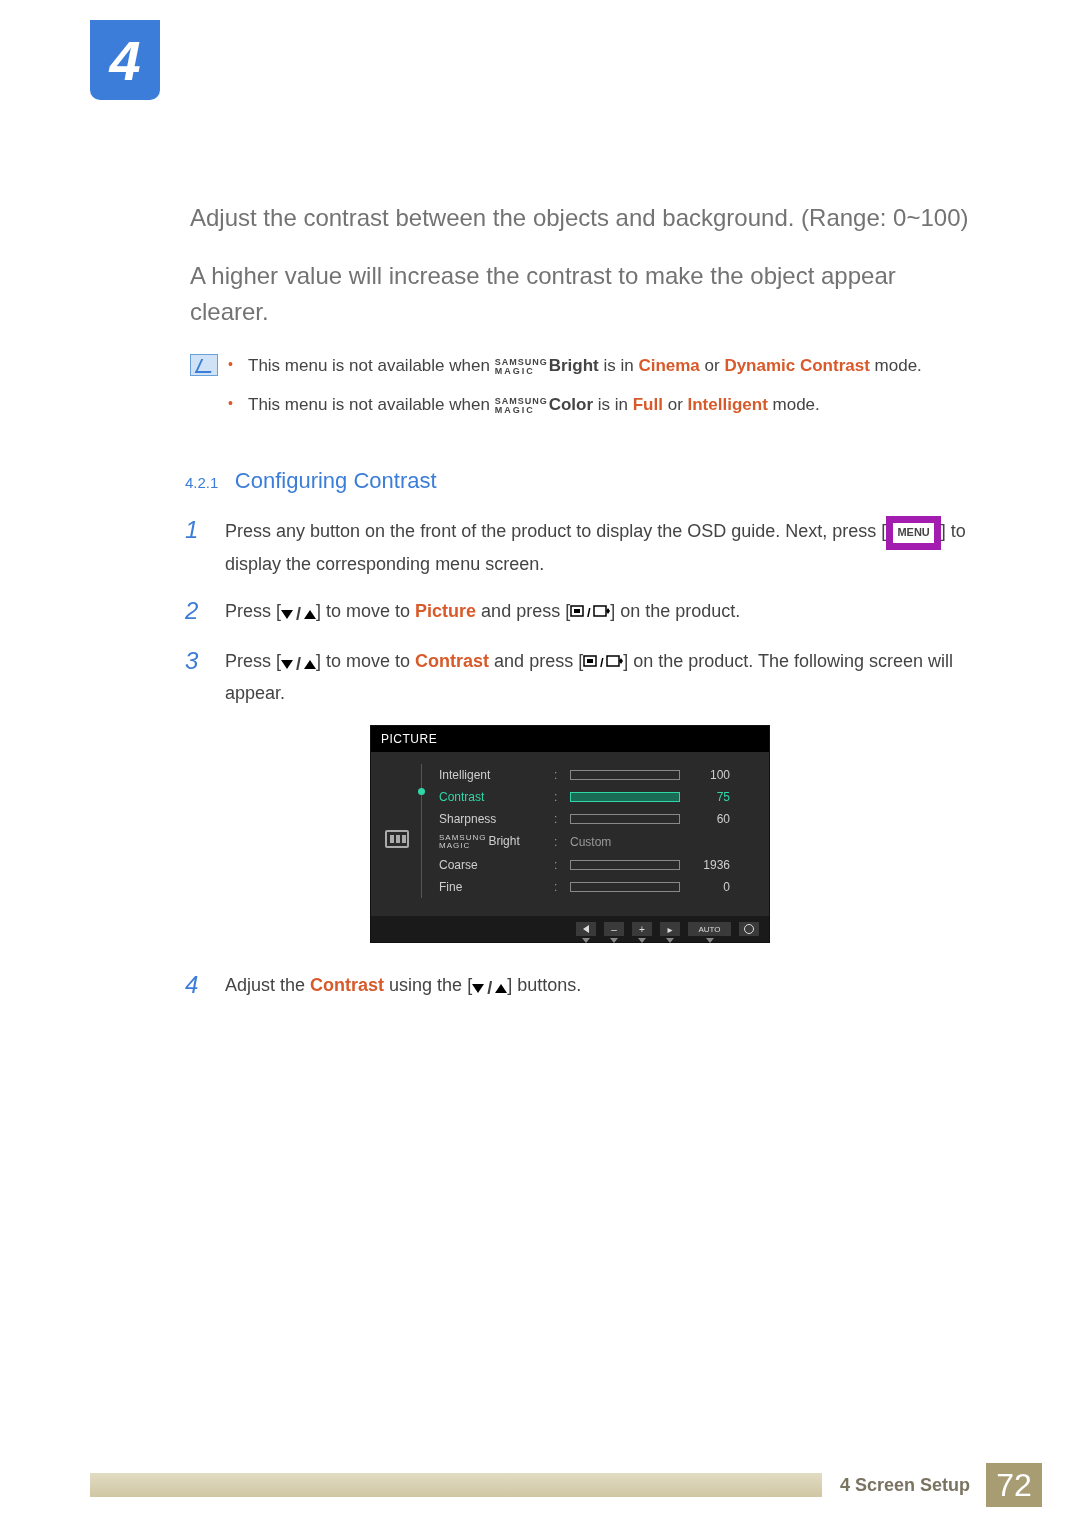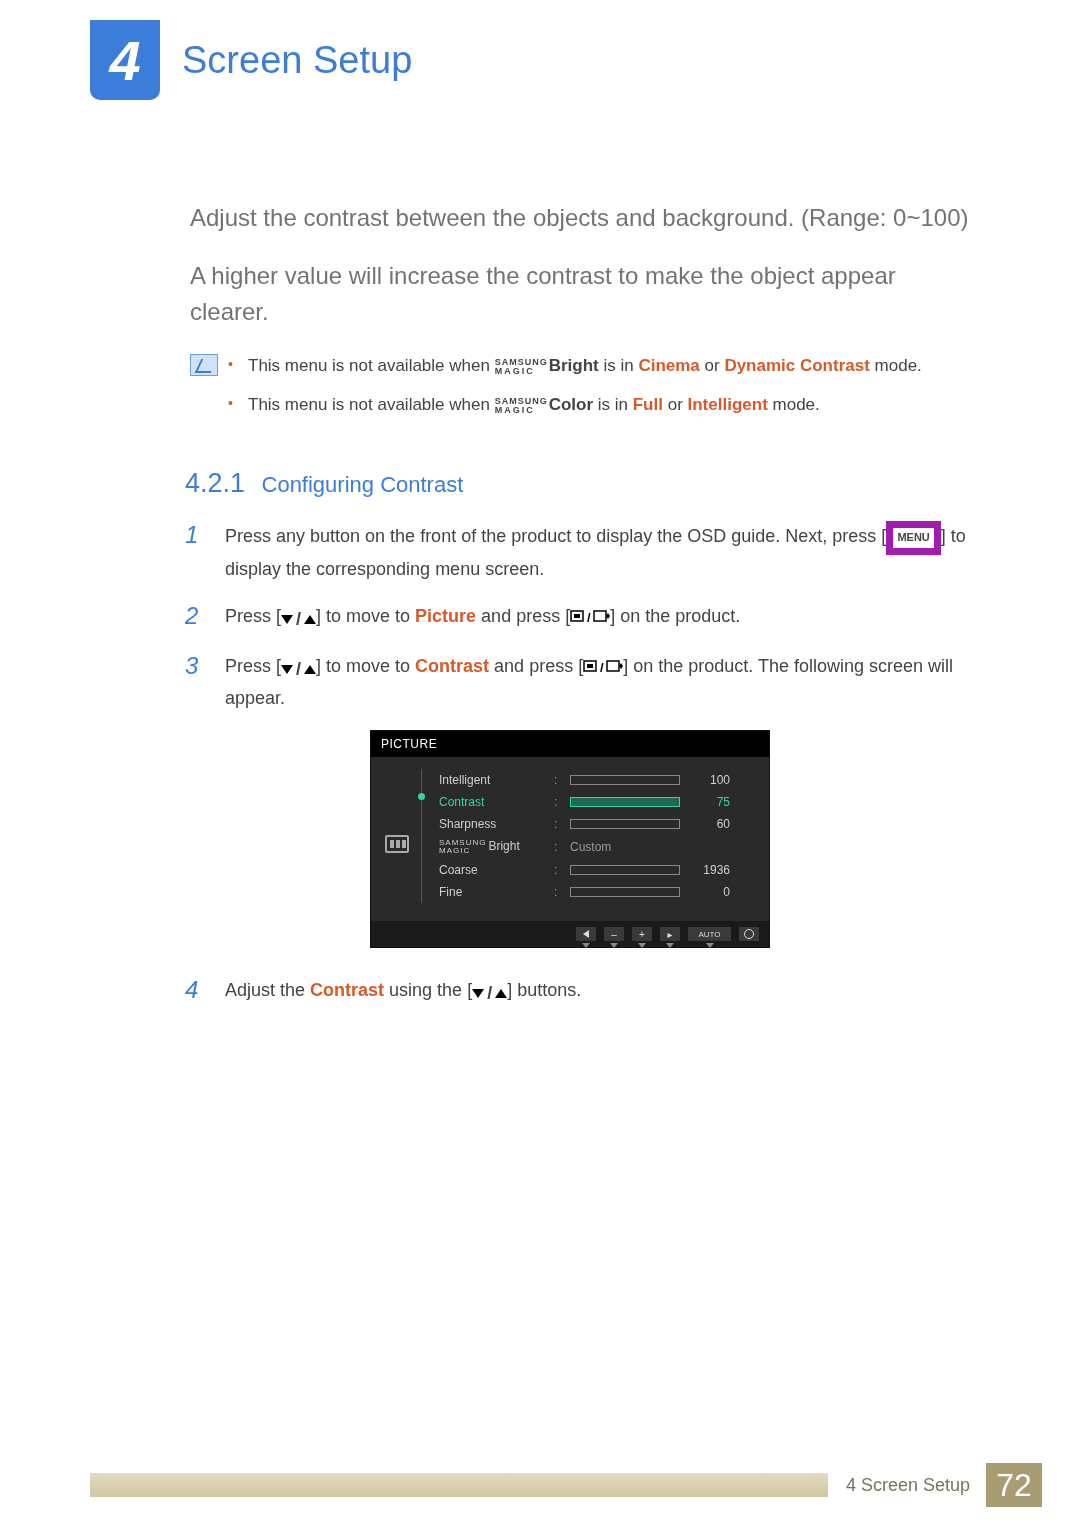--- a/index.html
+++ b/index.html
@@ -116,21 +116,21 @@
     vertical-align: middle;
     margin-right: 1px;
   }
   .magic-label .top { display: block; }
   .magic-label .bot { display: block; letter-spacing: 2px; }
   .orange { color: #d85a2a; font-weight: bold; }
   .subsection {
     padding-left: 75px;
     margin-top: 38px;
   }
-  .sub-number { color: #3b7dd8; font-size: 27px; font-weight: 500; margin-right: 12px; }
+  .sub-number { color: #3b7dd8; font-size: 15px; font-weight: 500; margin-right: 12px; }
   .sub-title { color: #3b7dd8; font-size: 22px; font-weight: 500; margin-top: 39px; }
   .steps {
     list-style: none;
     padding-left: 75px;
     margin-top: 22px;
   }
   .steps li {
     display: flex;
     gap: 18px;
     margin-bottom: 18px;
@@ -314,38 +314,38 @@
   .footer-bar {
     flex: 1;
     height: 24px;
     background: linear-gradient(#e2dcc4, #cfc6a2);
     margin-right: 0;
   }
   .footer-label {
     font-size: 18px;
     color: #7a7360;
     padding: 0 16px 0 18px;
+    font-weight: bold;
   }
   .footer-page {
     background: #a89c73;
     color: #fff;
     font-size: 32px;
     width: 56px;
     height: 44px;
     display: flex;
     align-items: center;
     justify-content: center;
   }
 </style>
 </head>
 <body>
 
 <div class="header-row">
   <div class="chapter-badge">4</div>
-  <div class="chapter-title">Screen Setup</div>
 </div>
 
 <div class="section">
 
   <div class="body-text">
     <p>Adjust the contrast between the objects and background. (Range: 0~100)</p>
     <p>A higher value will increase the contrast to make the object appear clearer.</p>
   </div>
 
   <div class="note-block">

